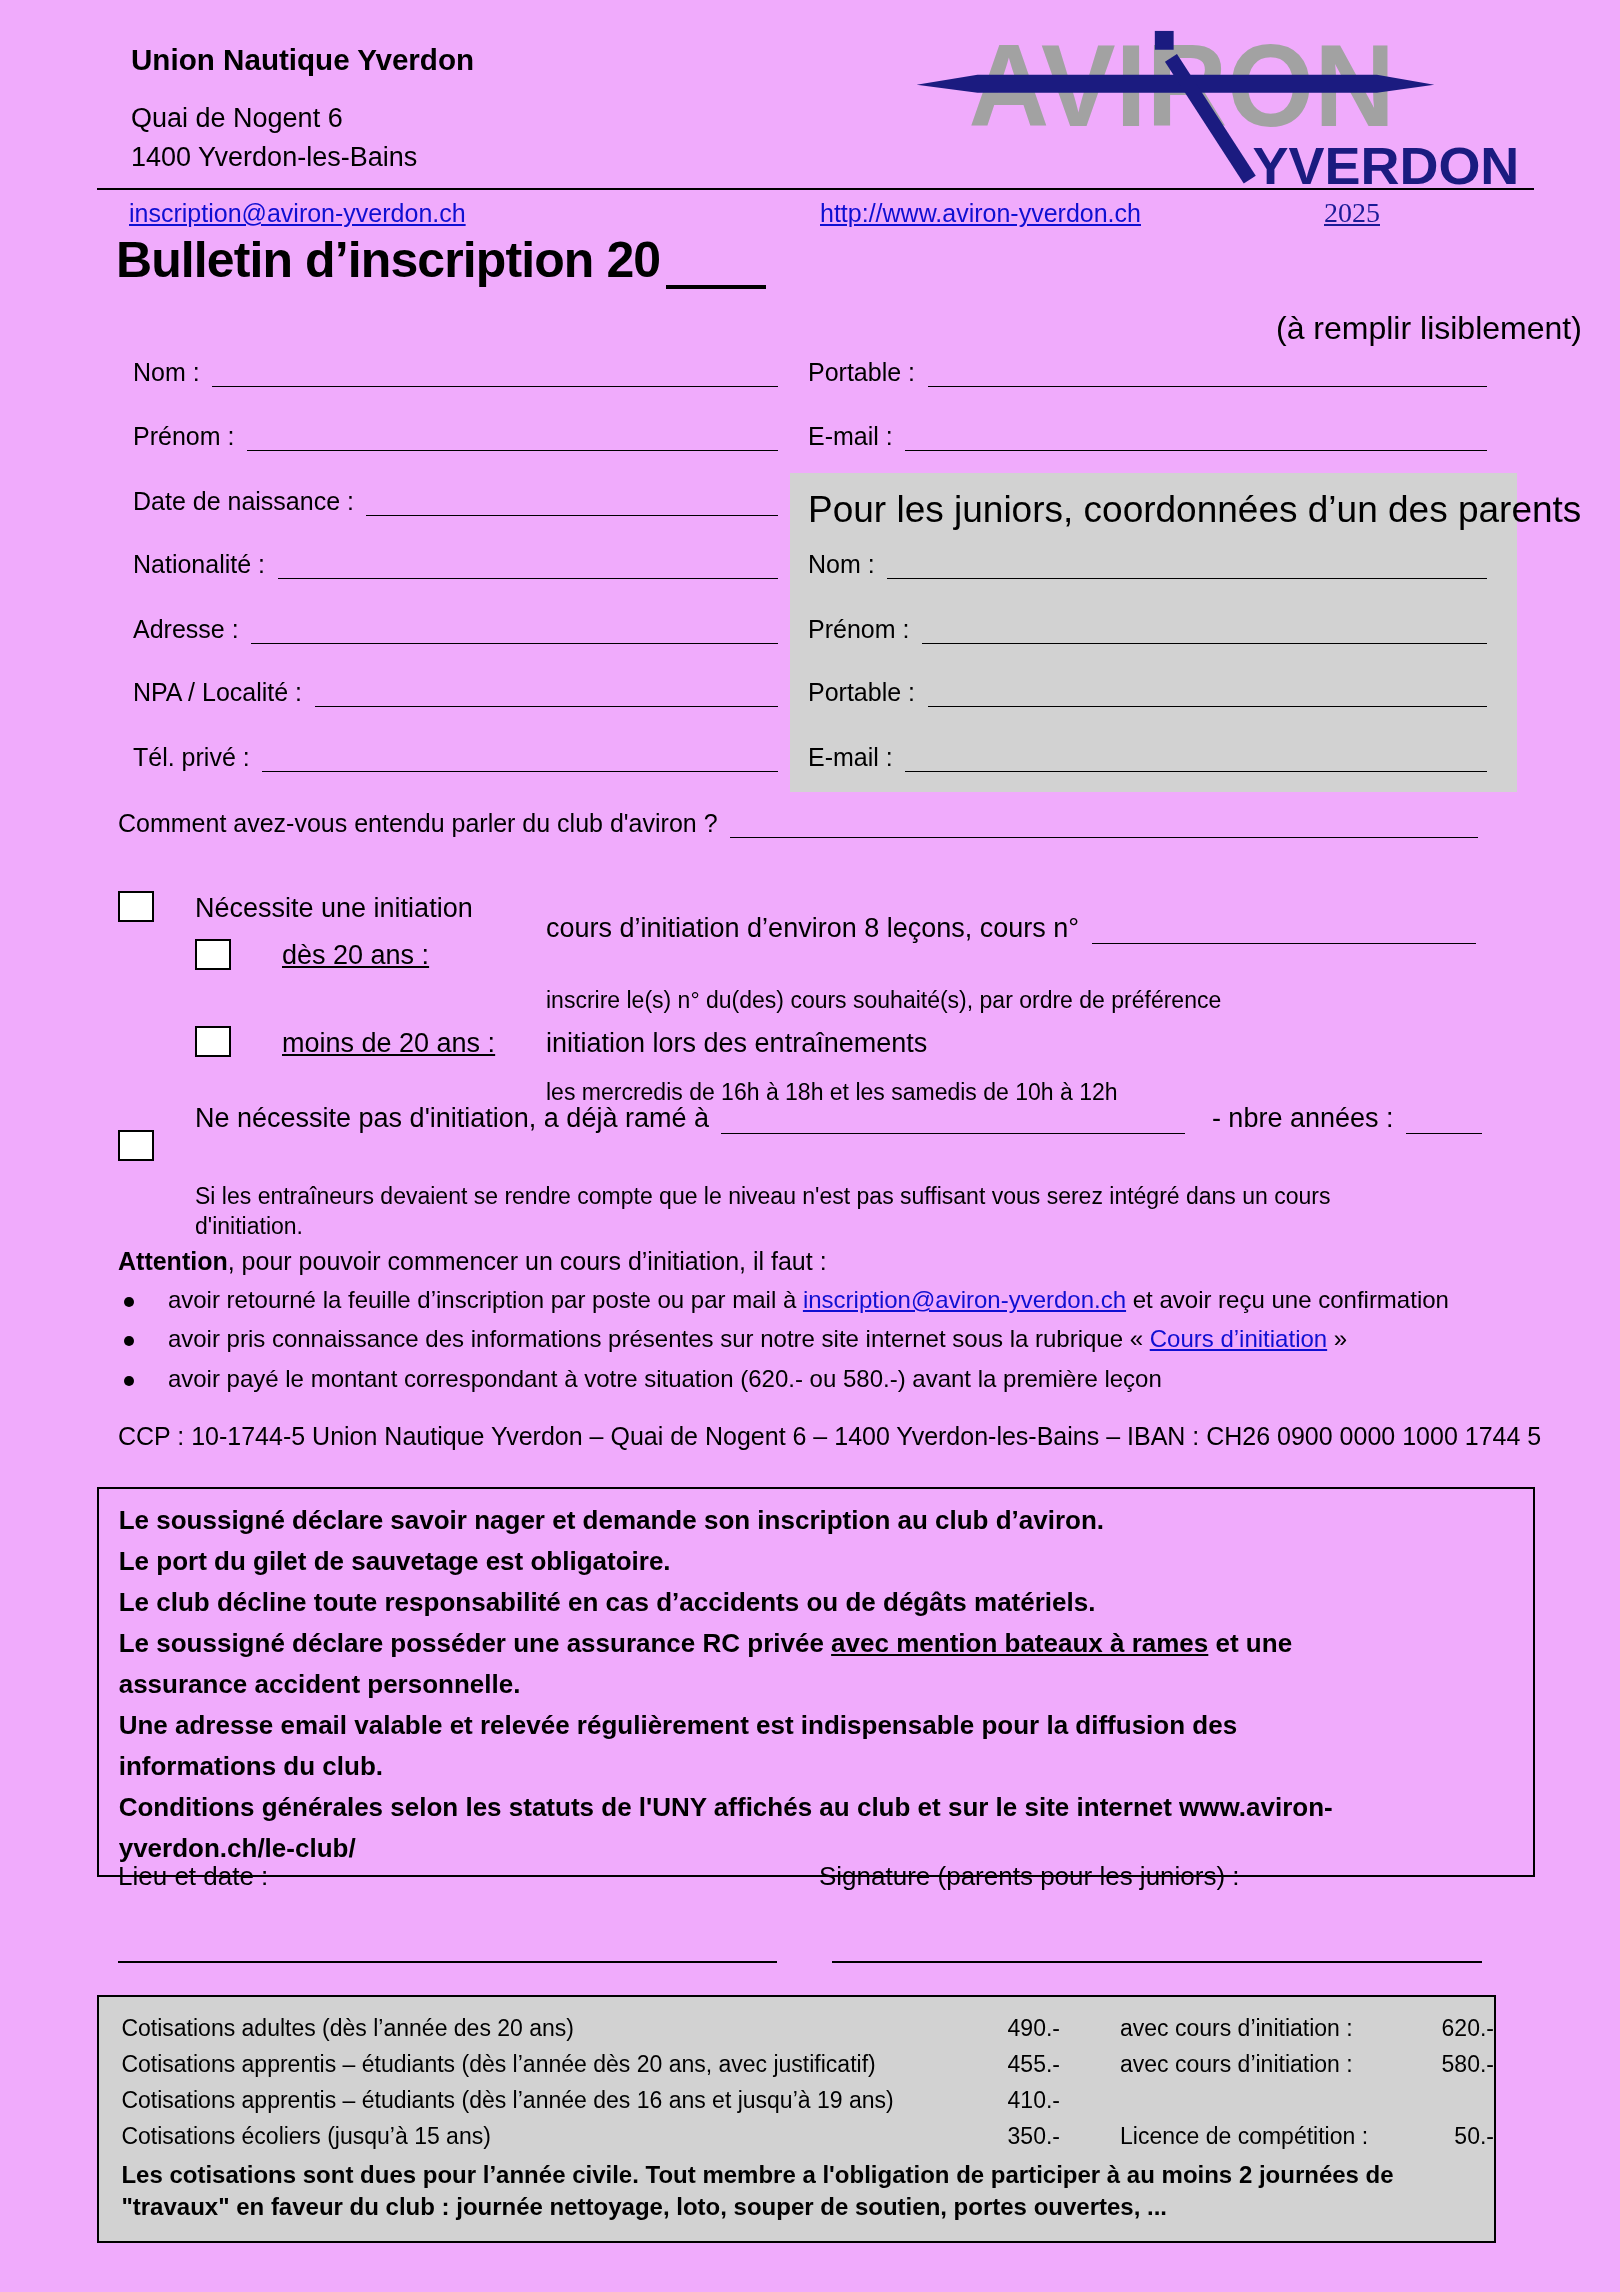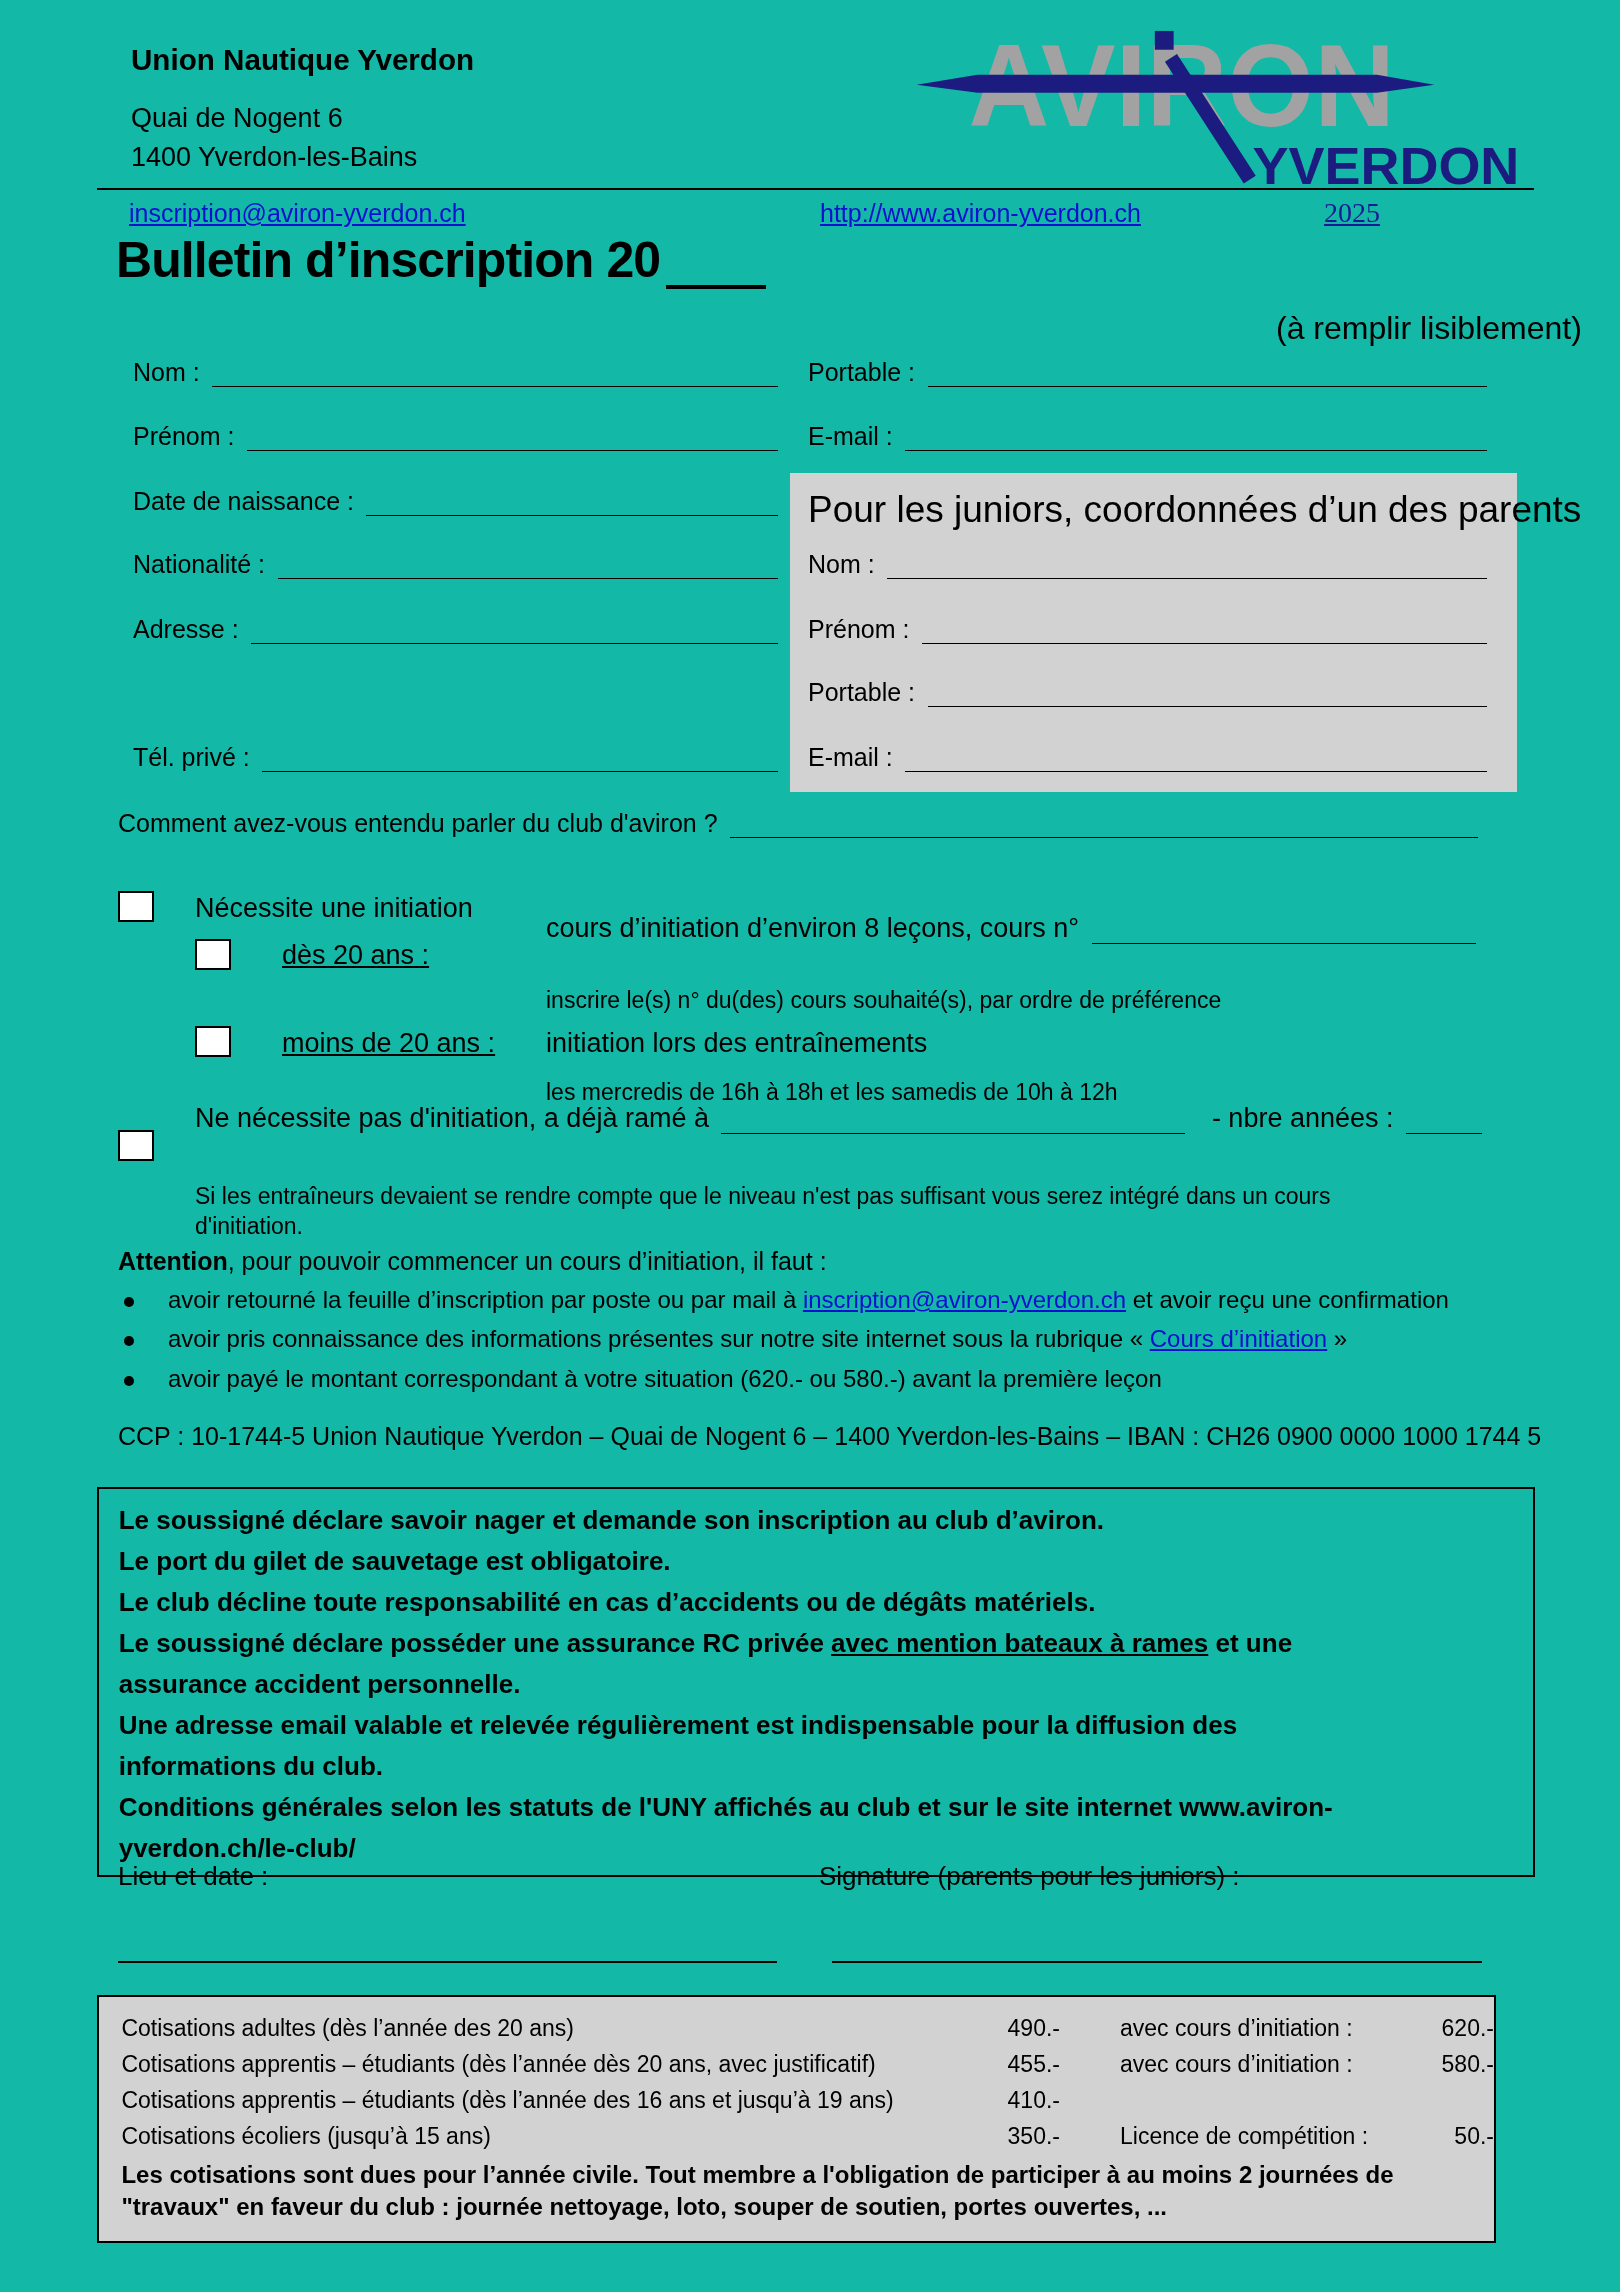--- a/index.html
+++ b/index.html
@@ -1,17 +1,17 @@
 <!DOCTYPE html>
 <html style="font-size:14.3px"><head>
 <meta charset="utf-8">
 <style>
   html,body{margin:0;padding:0;background:#888;}
   .page{
-    position:relative; width:1620px; height:2293px; background:#14b8a6;
+    position:relative; width:1620px; height:2293px; background:#f0abfc;
     font-family:"Liberation Sans", sans-serif; color:#000; overflow:hidden;
   }
   .abs{position:absolute;}
   .nw{white-space:nowrap;}
   
   .club-name{font-size:29.6px;font-weight:bold;}
   .addr{font-size:27px;}
   .rule{border-top:2.7px solid #000;}
   .link{font-size:25px;color:#0f0fd2;text-decoration:underline;}
   .year{font-family:"Liberation Serif", serif;font-size:28px;color:#1a1a96;text-decoration:underline;}
@@ -97,20 +97,24 @@
       <span class="fline"></span>
   </div>
   <div class="abs frow" style="left:133px;top:545px;width:645px;">
     <span class="flabel">Nationalité :</span>
       <span class="fline"></span>
   </div>
   <div class="abs frow" style="left:133px;top:610px;width:645px;">
     <span class="flabel">Adresse :</span>
       <span class="fline"></span>
   </div>
+  <div class="abs frow" style="left:133px;top:673px;width:645px;">
+    <span class="flabel">NPA / Localité :</span>
+      <span class="fline"></span>
+  </div>
   <div class="abs frow" style="left:133px;top:738px;width:645px;">
     <span class="flabel">Tél. privé :</span>
       <span class="fline"></span>
   </div>
 
   <div class="abs frow" style="left:808px;top:353px;width:679px;">
     <span class="flabel">Portable :</span>
       <span class="fline"></span>
   </div>
   <div class="abs frow" style="left:808px;top:417px;width:679px;">

